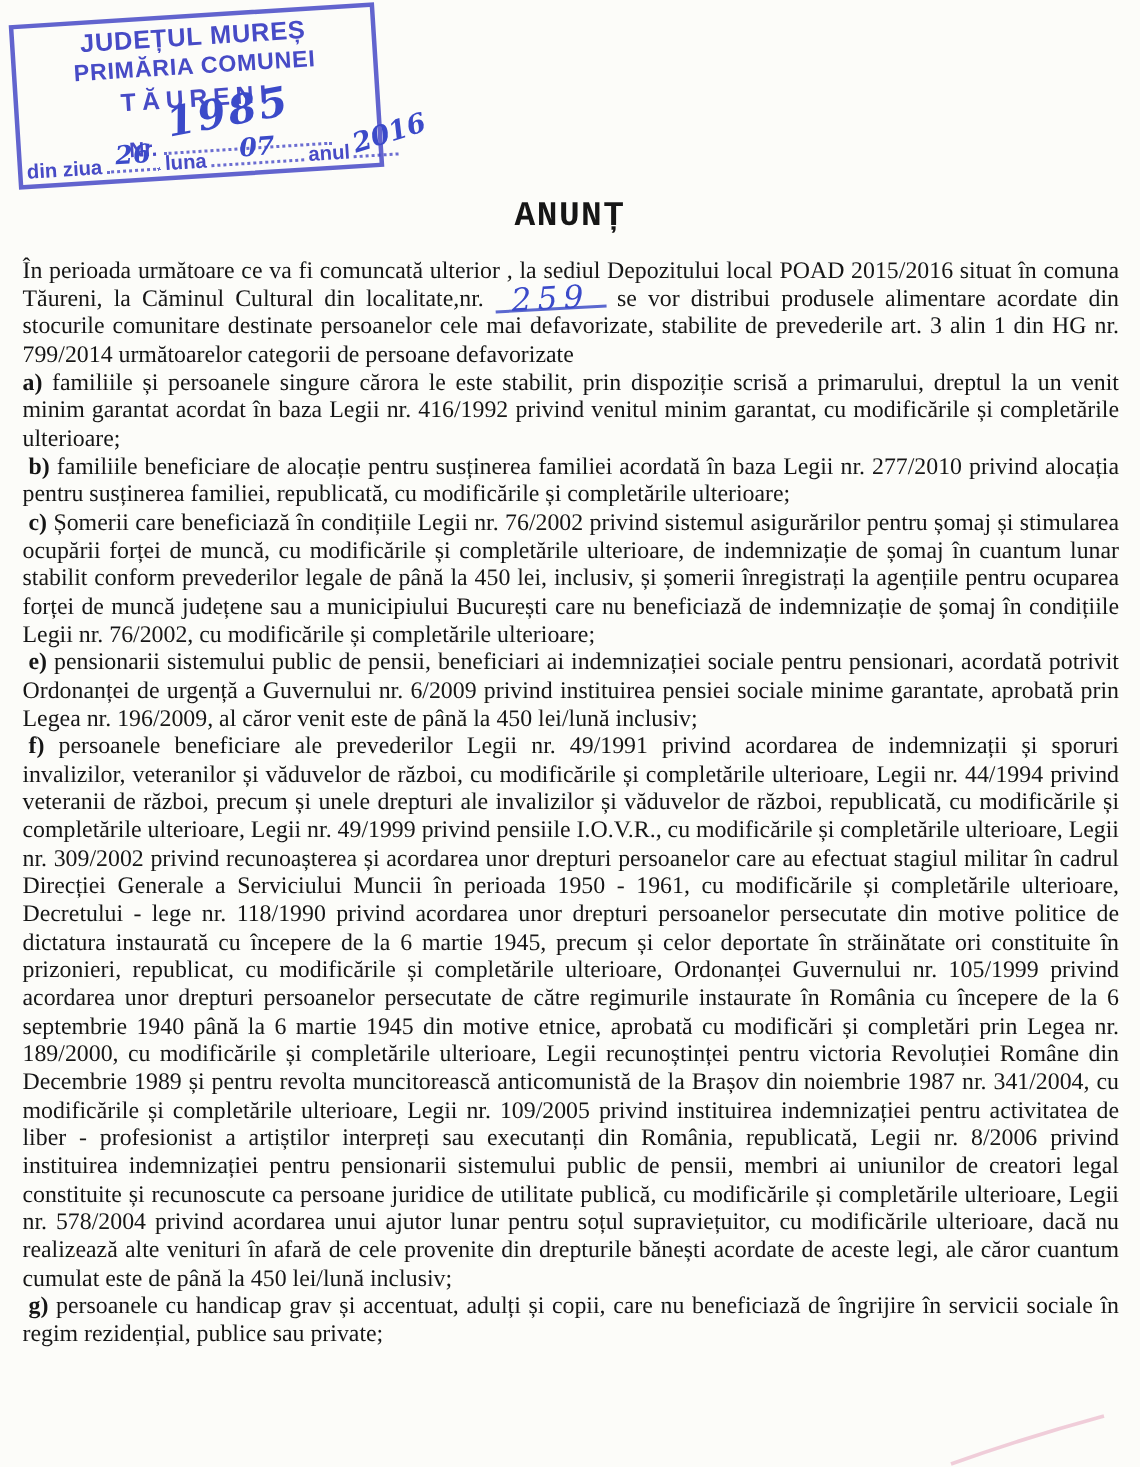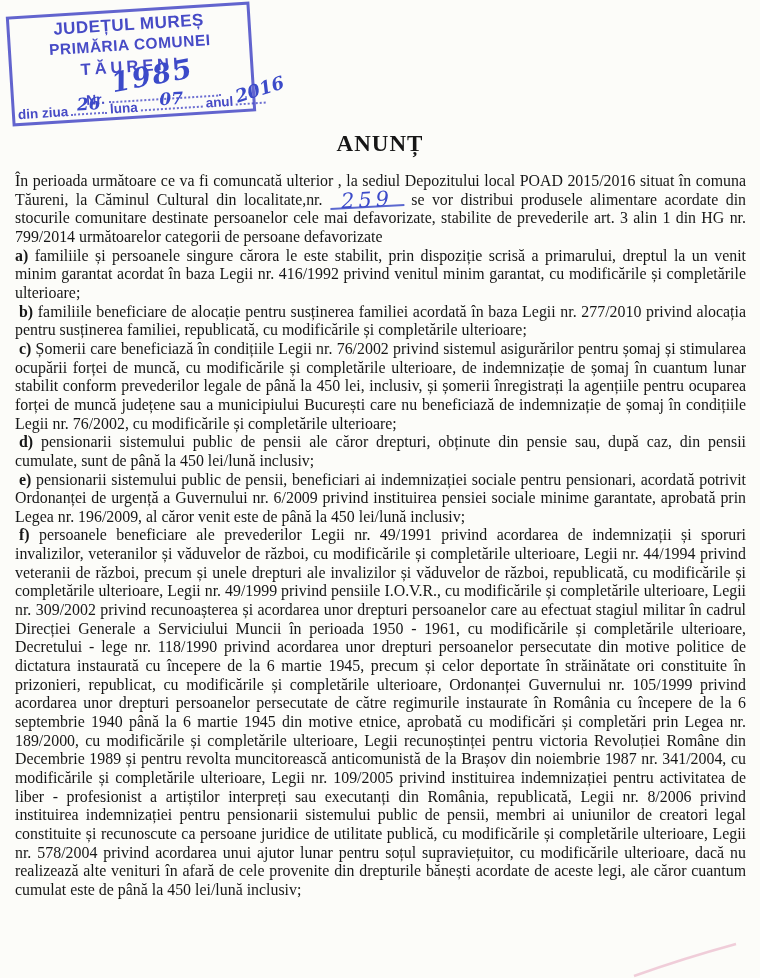--- a/index.html
+++ b/index.html
@@ -27,21 +27,21 @@
   .w28{width:30px;margin-left:2px;}
   .hand{font-family:"DejaVu Serif",serif;font-style:italic;color:#3b4ac9;}
   .hand-nr{position:absolute;top:49px;left:98px;font-size:27px;letter-spacing:2px;transform:rotate(-7deg);}
   .s-date{position:absolute;bottom:1px;left:3px;right:-8px;font-size:13.5px;white-space:nowrap;}
   .dots .hand{position:absolute;left:0;right:0;bottom:-1px;text-align:center;font-size:17px;}
   .dots .h-year{bottom:0;transform:rotate(-14deg);font-size:18px;}
 
   
   .title{
     position:absolute;top:131px;left:0;right:0;text-align:center;
-    font-size:23px;font-weight:bold;letter-spacing:1px;
+    font-size:23px;font-weight:bold;letter-spacing:1px;font-family:Liberation Mono, monospace;
   }
 
   
   .body{
     position:absolute;top:172px;left:15px;width:731px;
     font-size:15.9px;line-height:18.65px;text-align:justify;
   }
   .body p{margin:0;}
   .body p.sp{text-indent:4px;}
   .label{font-weight:bold;}
@@ -75,22 +75,22 @@
   </div>
 
   <div class="title">ANUNȚ</div>
 
   <div class="body">
     <p><span>În perioada următoare ce va fi comuncată ulterior , la sediul Depozitului local POAD 2015/2016 situat în comuna Tăureni, la Căminul Cultural din localitate,nr. </span><span class="inline-hand">259</span><span> se vor distribui produsele alimentare acordate din stocurile comunitare destinate persoanelor cele mai defavorizate, stabilite de prevederile art. 3 alin 1 din HG nr. 799/2014 următoarelor categorii de persoane defavorizate</span></p>
 
     <p><span class="label">a)</span> <span>familiile și persoanele singure cărora le este stabilit, prin dispoziție scrisă a primarului, dreptul la un venit minim garantat acordat în baza Legii nr. 416/1992 privind venitul minim garantat, cu modificările și completările ulterioare;</span></p>
     <p class="sp"><span class="label">b)</span> <span>familiile beneficiare de alocație pentru susținerea familiei acordată în baza Legii nr. 277/2010 privind alocația pentru susținerea familiei, republicată, cu modificările și completările ulterioare;</span></p>
     <p class="sp"><span class="label">c)</span> <span>Șomerii care beneficiază în condițiile Legii nr. 76/2002 privind sistemul asigurărilor pentru șomaj și stimularea ocupării forței de muncă, cu modificările și completările ulterioare, de indemnizație de șomaj în cuantum lunar stabilit conform prevederilor legale de până la 450 lei, inclusiv, și șomerii înregistrați la agențiile pentru ocuparea forței de muncă județene sau a municipiului București care nu beneficiază de indemnizație de șomaj în condițiile Legii nr. 76/2002, cu modificările și completările ulterioare;</span></p>
-    <p class="sp"><span class="label">d)</span> <span>pensionarii sistemului public de pensii ale căror drepturi, obținute din pensie sau, după caz, din pensii cumulate, sunt de până la 450 lei/lună inclusiv;</span></p>
     <p class="sp"><span class="label">e)</span> <span>pensionarii sistemului public de pensii, beneficiari ai indemnizației sociale pentru pensionari, acordată potrivit Ordonanței de urgență a Guvernului nr. 6/2009 privind instituirea pensiei sociale minime garantate, aprobată prin Legea nr. 196/2009, al căror venit este de până la 450 lei/lună inclusiv;</span></p>
     <p class="sp"><span class="label">f)</span> <span>persoanele beneficiare ale prevederilor Legii nr. 49/1991 privind acordarea de indemnizații și sporuri invalizilor, veteranilor și văduvelor de război, cu modificările și completările ulterioare, Legii nr. 44/1994 privind veteranii de război, precum și unele drepturi ale invalizilor și văduvelor de război, republicată, cu modificările și completările ulterioare, Legii nr. 49/1999 privind pensiile I.O.V.R., cu modificările și completările ulterioare, Legii nr. 309/2002 privind recunoașterea și acordarea unor drepturi persoanelor care au efectuat stagiul militar în cadrul Direcției Generale a Serviciului Muncii în perioada 1950 - 1961, cu modificările și completările ulterioare, Decretului - lege nr. 118/1990 privind acordarea unor drepturi persoanelor persecutate din motive politice de dictatura instaurată cu începere de la 6 martie 1945, precum și celor deportate în străinătate ori constituite în prizonieri, republicat, cu modificările și completările ulterioare, Ordonanței Guvernului nr. 105/1999 privind acordarea unor drepturi persoanelor persecutate de către regimurile instaurate în România cu începere de la 6 septembrie 1940 până la 6 martie 1945 din motive etnice, aprobată cu modificări și completări prin Legea nr. 189/2000, cu modificările și completările ulterioare, Legii recunoștinței pentru victoria Revoluției Române din Decembrie 1989 și pentru revolta muncitorească anticomunistă de la Brașov din noiembrie 1987 nr. 341/2004, cu modificările și completările ulterioare, Legii nr. 109/2005 privind instituirea indemnizației pentru activitatea de liber - profesionist a artiștilor interpreți sau executanți din România, republicată, Legii nr. 8/2006 privind instituirea indemnizației pentru pensionarii sistemului public de pensii, membri ai uniunilor de creatori legal constituite și recunoscute ca persoane juridice de utilitate publică, cu modificările și completările ulterioare, Legii nr. 578/2004 privind acordarea unui ajutor lunar pentru soțul supraviețuitor, cu modificările ulterioare, dacă nu realizează alte venituri în afară de cele provenite din drepturile bănești acordate de aceste legi, ale căror cuantum cumulat este de până la 450 lei/lună inclusiv;</span></p>
+    <p class="sp"><span class="label">g)</span> <span>persoanele cu handicap grav și accentuat, adulți și copii, care nu beneficiază de îngrijire în servicii sociale în regim rezidențial, publice sau private;</span></p>
   </div>
 
   <svg class="artifact" viewBox="0 0 110 40">
     <path d="M2 38 C 30 28, 60 18, 104 6" stroke="#e9b4c8" stroke-width="2.5" fill="none" opacity="0.65"></path>
   </svg>
 
 </div>
 
 </body></html>

